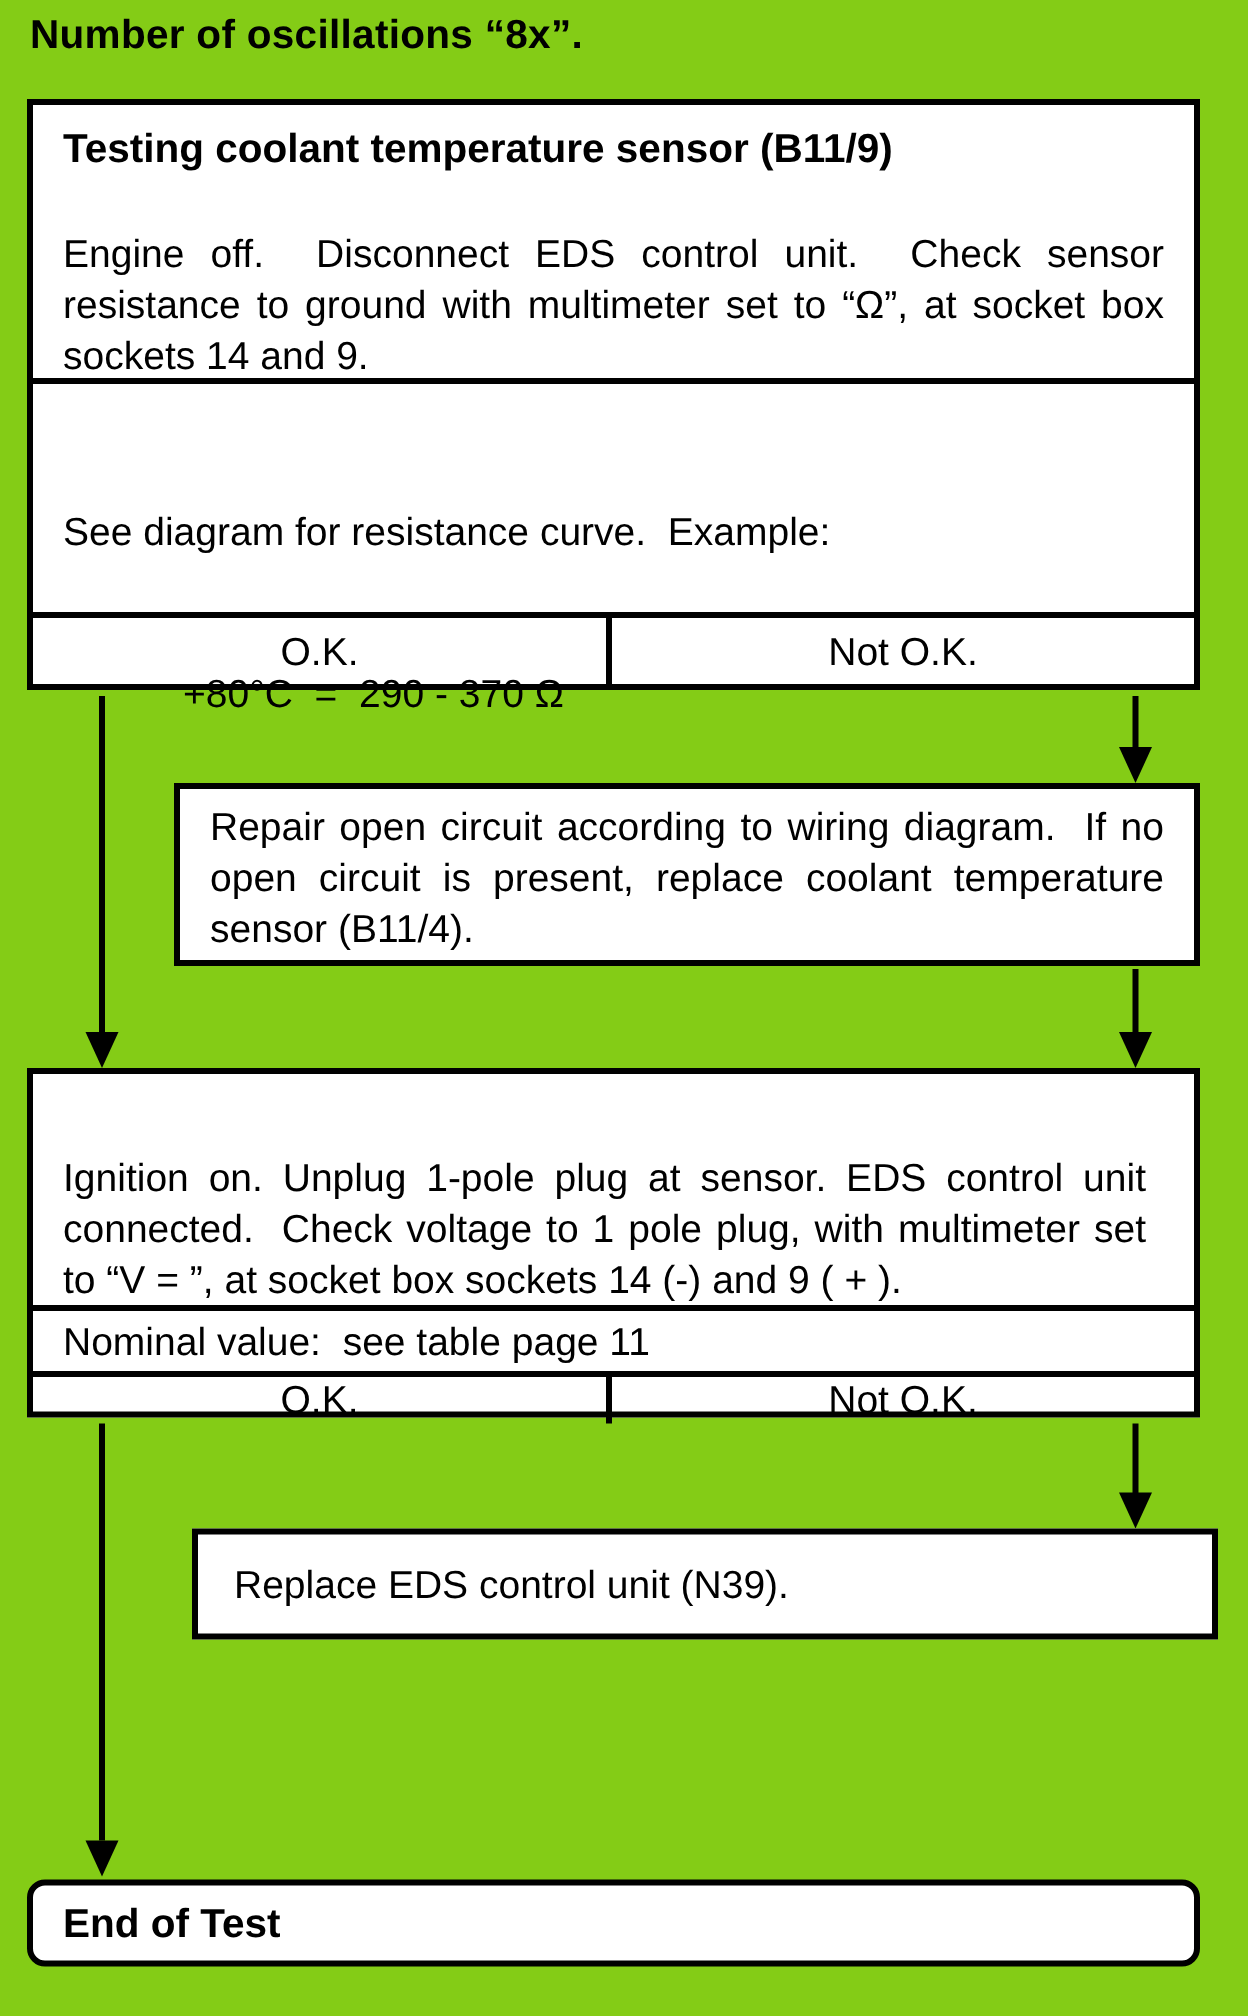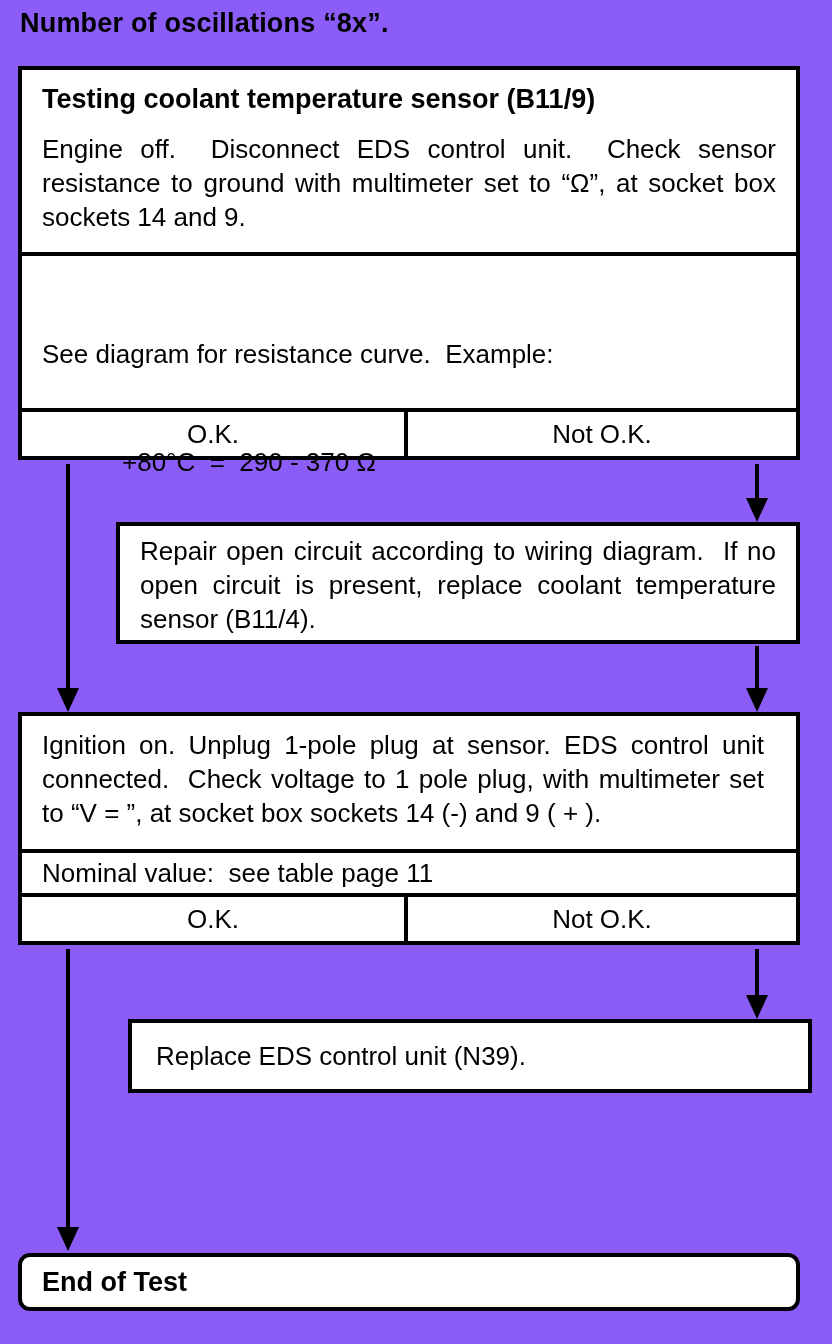--- a/index.html
+++ b/index.html
@@ -1,45 +1,45 @@
 <!DOCTYPE html>
 <html><head>
 <meta charset="utf-8">
 <style>
   html,body{margin:0;padding:0;background:#fff;}
   .page{
-    position:relative;width:832px;height:1344px;background:#8b5cf6;
+    position:relative;width:832px;height:1344px;background:#84cc16;
     font-family:"Liberation Sans",sans-serif;color:#000;overflow:hidden;
   }
   *{box-sizing:border-box;}
   .top-note{
     position:absolute;left:20px;top:8px;width:780px;
     font-size:27px;font-weight:bold;letter-spacing:.2px;
   }
   .fbox{position:absolute;border:4px solid #000;background:#fff;}
   .box1{left:18px;top:66px;width:782px;height:394px;display:flex;flex-direction:column;}
   .sec-main{height:182px;padding:12px 20px 0 20px;}
   .box-title{font-size:27px;font-weight:bold;line-height:34px;}
   .para{
     margin:0;font-size:26px;line-height:34px;text-align:justify;
     white-space:pre-wrap;
   }
-  .sec-main .para{margin-top:16px;}
+  .sec-main .para{margin-top:36px;}
   .sec-example{height:156px;border-top:4px solid #000;padding:8px 20px 0 20px;
     font-size:26px;line-height:36px;white-space:pre-wrap;}
   .ex-line{padding-left:80px;}
   .ok-row{height:48px;border-top:4px solid #000;display:flex;}
   .ok-cell{
     width:386px;display:flex;align-items:center;justify-content:center;
     font-size:26px;border-right:4px solid #000;
   }
   .ok-cell.notok{flex:1;border-right:none;}
   .repair-box{left:116px;top:522px;width:684px;height:122px;padding:8px 20px 0 20px;}
   .box2{left:18px;top:712px;width:782px;height:233px;display:flex;flex-direction:column;}
-  .sec-body2{height:133px;padding:12px 32px 0 20px;}
+  .sec-body2{height:133px;padding:12px 32px 0 20px;margin-top:40px;}
   .nominal-row{
     height:44px;border-top:4px solid #000;font-size:26px;line-height:40px;
     padding-left:20px;white-space:pre-wrap;
   }
   .box2 .ok-row{height:47px;flex:1;}
   .replace-box{left:128px;top:1019px;width:684px;height:74px;
     display:flex;align-items:center;padding-left:24px;font-size:26px;}
   .end-box{left:18px;top:1253px;width:782px;height:58px;
     display:flex;align-items:center;padding-left:20px;
     font-size:27px;font-weight:bold;border-radius:12px;}

